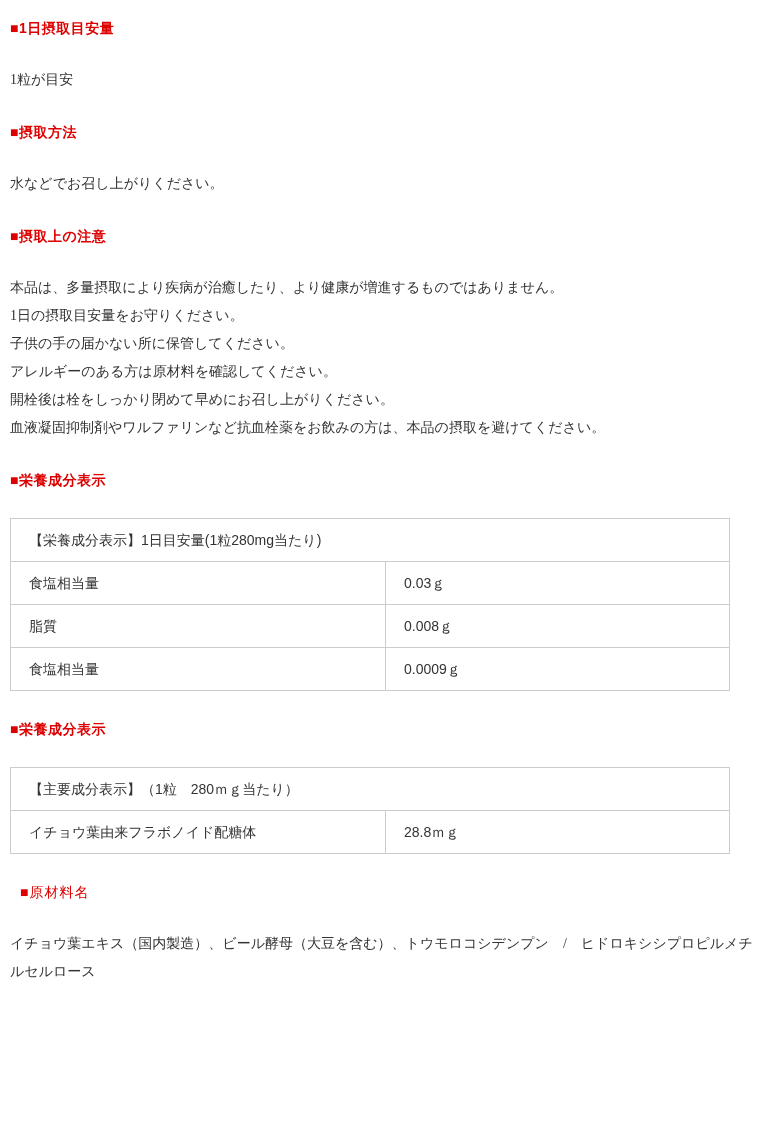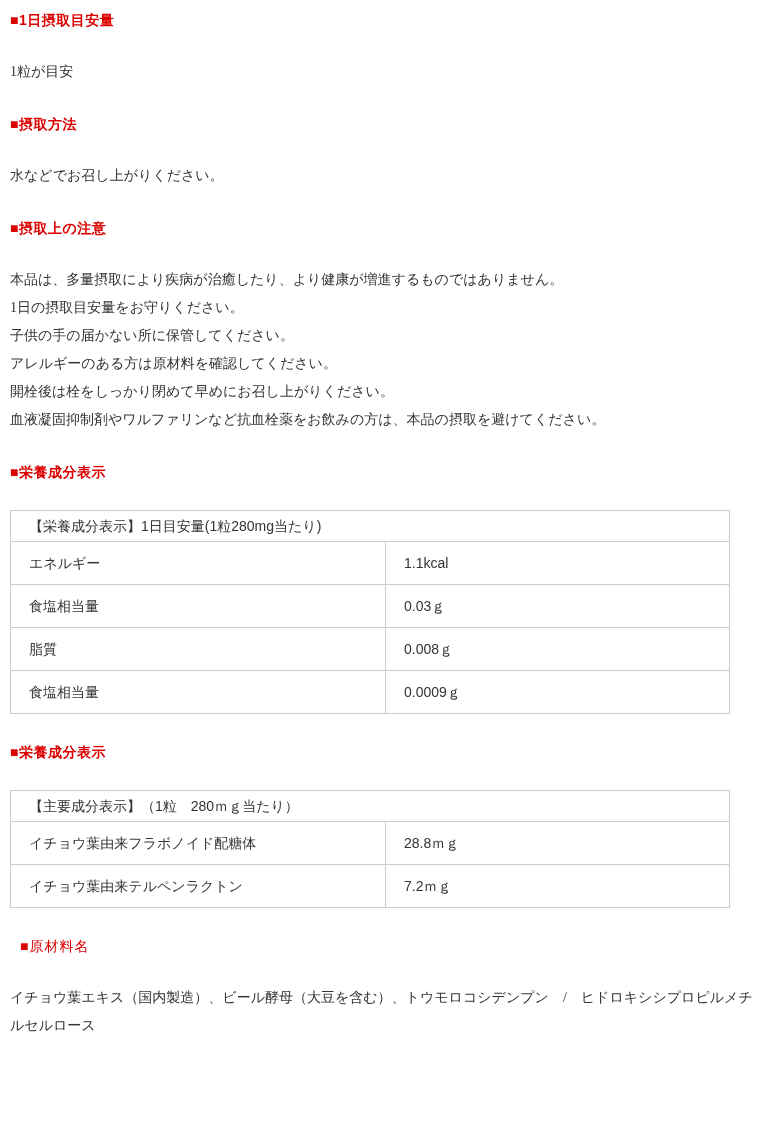--- a/index.html
+++ b/index.html
@@ -20,21 +20,21 @@
   }
   .section-heading {
     color: #dd0000;
     font-size: 14px;
     font-weight: bold;
     line-height: 16px;
     margin: 30px 0 30px 0;
     letter-spacing: 0.5px;
   }
   .section-heading.first {
-    margin-top: 4px;
+    margin-top: 12px;
   }
   .section-heading.plain {
     font-weight: normal;
     padding-left: 10px;
     letter-spacing: 1px;
   }
   .text-block {
     line-height: 28px;
     margin: 0;
     font-family: Liberation Serif, serif;
@@ -51,21 +51,21 @@
   table.data-table td {
     border: 1px solid #cccccc;
     padding: 13px 18px;
     font-size: 14px;
     color: #333333;
     line-height: 16px;
     vertical-align: middle;
     background: #ffffff;
   }
   table.data-table td.caption-cell {
-    padding: 7px 18px;
+    padding: 13px 18px;
   }
   table.data-table col.label-col { width: 375px; }
 </style>
 </head>
 <body>
 
 <div class="page">
 
   <h2 class="section-heading first">■1日摂取目安量</h2>
   <div class="text-block">
@@ -91,24 +91,20 @@
   <table class="data-table">
     <colgroup>
         <col class="label-col">
         <col>
       </colgroup>
     <tbody>
       <tr>
         <td class="caption-cell" colspan="2">【栄養成分表示】1日目安量(1粒280mg当たり)</td>
       </tr>
       <tr>
-        <td>エネルギー</td>
-        <td>1.1kcal</td>
-      </tr>
-      <tr>
         <td>食塩相当量</td>
         <td>0.03ｇ</td>
       </tr>
       <tr>
         <td>脂質</td>
         <td>0.008ｇ</td>
       </tr>
       <tr>
         <td>食塩相当量</td>
         <td>0.0009ｇ</td>
@@ -123,24 +119,20 @@
         <col>
       </colgroup>
     <tbody>
       <tr>
         <td class="caption-cell" colspan="2">【主要成分表示】（1粒　280ｍｇ当たり）</td>
       </tr>
       <tr>
         <td>イチョウ葉由来フラボノイド配糖体</td>
         <td>28.8ｍｇ</td>
       </tr>
-      <tr>
-        <td>イチョウ葉由来テルペンラクトン</td>
-        <td>7.2ｍｇ</td>
-      </tr>
     </tbody>
   </table>
 
   <h2 class="section-heading plain">■原材料名</h2>
   <div class="text-block">
     <div class="text-line">イチョウ葉エキス（国内製造）、ビール酵母（大豆を含む）、トウモロコシデンプン　/　ヒドロキシシプロピルメチルセルロース</div>
   </div>
 
 </div>
 

